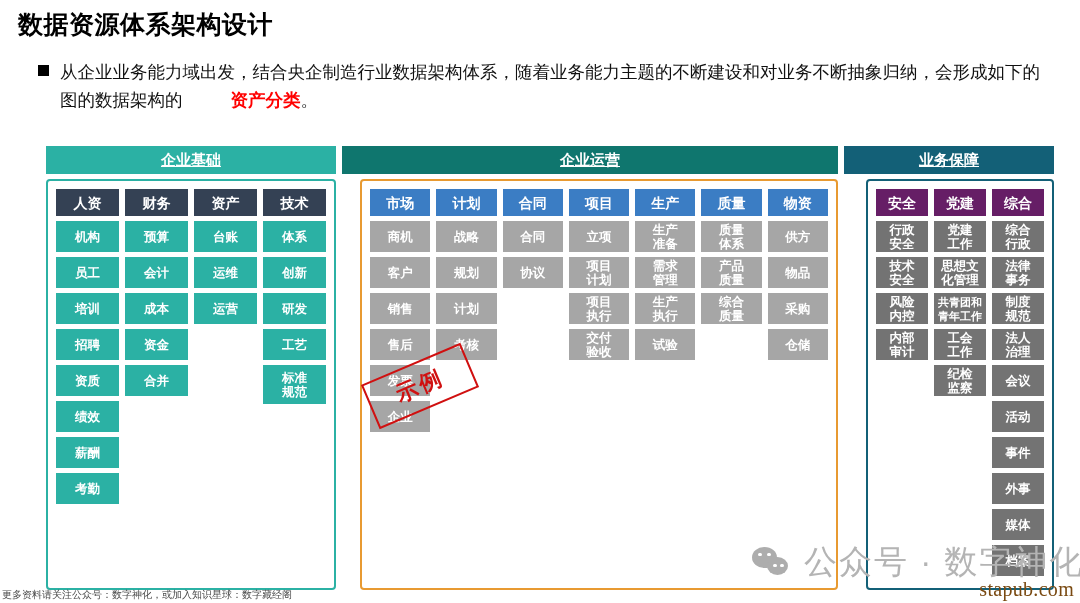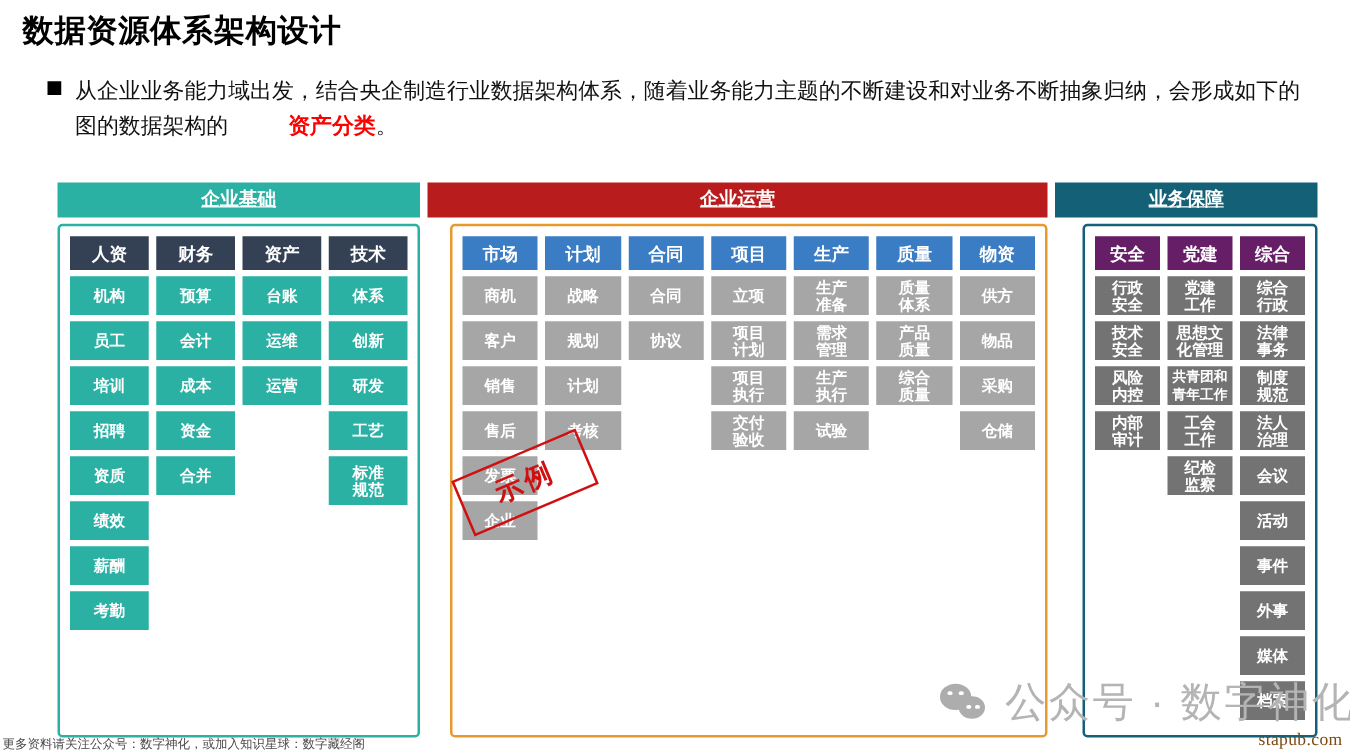--- a/index.html
+++ b/index.html
@@ -129,21 +129,21 @@
   
   #group-foundation { left: 46px; width: 290px; }
   #group-foundation .group-header { background: #2BB1A4; }
   #group-foundation .group-body { border-color: #2BB1A4; }
   #group-foundation .col-head { background: #344154; }
   #group-foundation .cell-item { background: #2BB1A4; }
   #group-foundation .col { width: 65px; }
 
   
   #group-operations { left: 342px; width: 496px; }
-  #group-operations .group-header { background: #b91c1c; text-decoration: underline; }
+  #group-operations .group-header { background: #0f766e; text-decoration: underline; }
   #group-operations .group-body { border-color: #E89A31; margin-left: 18px; }
   #group-operations .col-head { background: #3B7DC4; }
   #group-operations .cell-item { background: #A6A6A6; }
   #group-operations .col { width: 63px; }
 
   
   #group-assurance { left: 844px; width: 210px; }
   #group-assurance .group-header { background: #136077; }
   #group-assurance .group-body { border-color: #136077; margin-left: 22px; }
   #group-assurance .col-head { background: #661E66; }
@@ -206,21 +206,21 @@
     left: 2px;
     bottom: 1px;
     font-size: 10px;
     color: #4A4A4A;
     white-space: nowrap;
   }
   .corner-brand {
     position: absolute;
     right: 6px;
     bottom: 2px;
-    font-size: 14px;
+    font-size: 20px;
     font-family: "Liberation Serif", "DejaVu Serif", serif;
     color: #7A4A12;
     letter-spacing: 0.3px;
   }
 </style>
 </head>
 <body>
 
 <div class="slide-title">数据资源体系架构设计</div>
 

